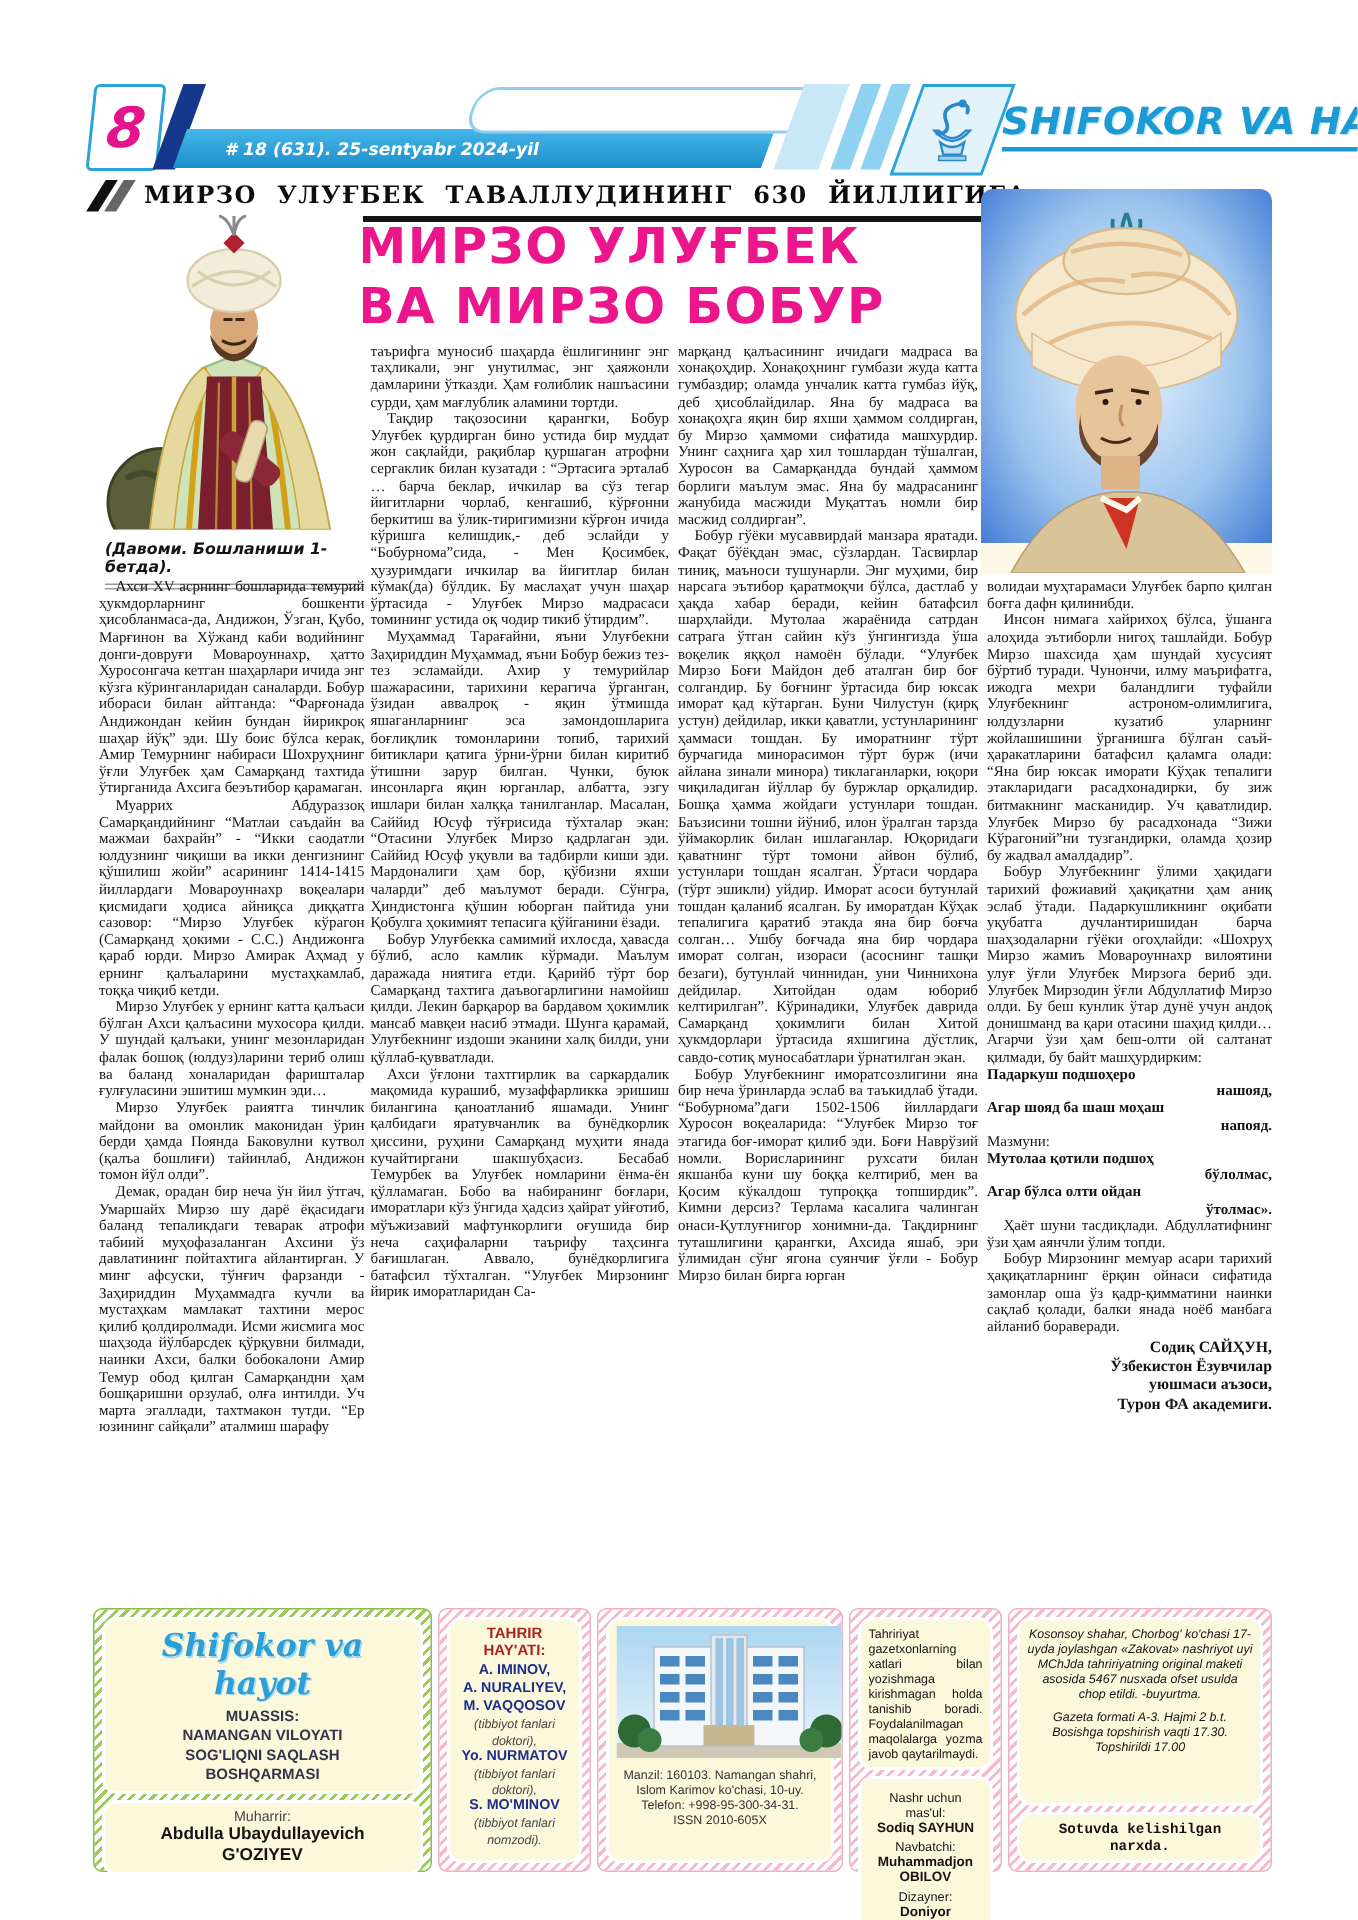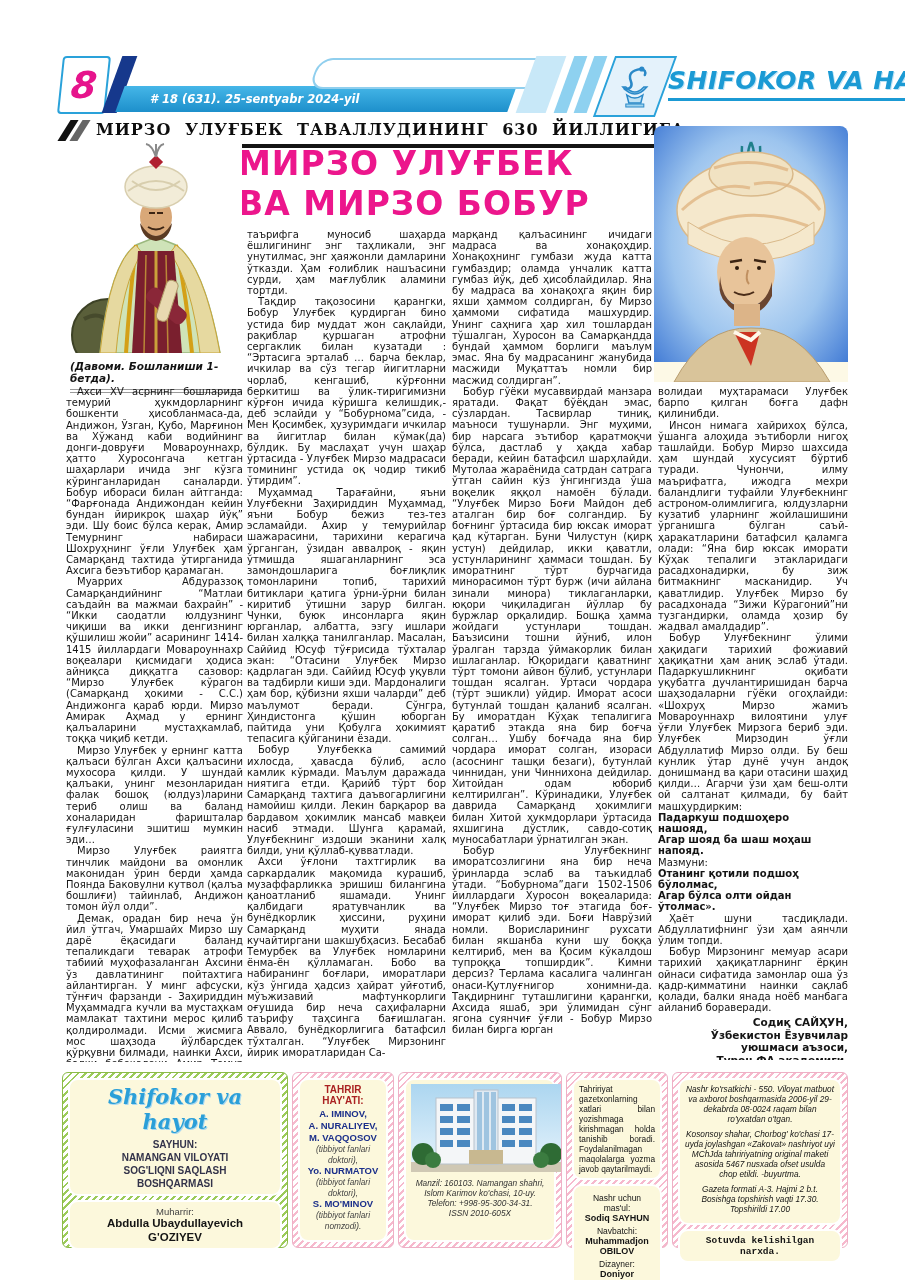--- a/index.html
+++ b/index.html
@@ -43,44 +43,44 @@
   .headline{position:absolute;left:238px;top:144px;width:410px;text-align:left;
     font-size:33px;line-height:40px;font-weight:bold;color:#ec168c;letter-spacing:1px;}
 
   
   .ulugbek-block{position:absolute;left:70px;top:143px;width:172px;}
   .caption{margin-top:3px;text-align:left;font-size:10.5px;font-weight:bold;font-style:italic;
     border-bottom:4px double #9a9a9a;padding-bottom:5px;}
   .bobur-block{position:absolute;left:654px;top:126px;width:194px;height:256px;}
 
   
-  .body-col{position:absolute;font-size:10px;line-height:11.2px;text-align:justify;overflow:hidden;}
+  .body-col{position:absolute;font-size:10px;line-height:11.2px;text-align:justify;overflow:hidden;font-family:Liberation Serif, serif;}
   .body-col p{margin:0;text-indent:11px;}
   .body-col p.noindent{text-indent:0;}
   .c1{left:66px;top:386px;width:177px;height:676px;}
   .c2{left:247px;top:229px;width:199px;height:836px;}
   .c3{left:452px;top:229px;width:200px;height:836px;}
   .c4{left:658px;top:386px;width:190px;height:674px;}
   .verse{font-weight:bold;}
   .verse span{display:block;}
-  .verse span.cont{text-align:left;}
+  .verse span.cont{text-align:right;}
   .byline{margin-top:3px;font-weight:bold;text-align:right;font-size:10.5px;line-height:12.5px;}
   .byline span{display:block;text-indent:0;}
 
   
   .footer{position:absolute;left:62px;top:1072px;width:790px;height:176px;display:flex;gap:4px;}
   .hatch{border-radius:6px;padding:5px;box-sizing:border-box;
     background:repeating-linear-gradient(135deg,#f6b9cd 0 2px,#ffffff 2px 5px);
     border:1px solid #eeb0c6;display:flex;flex-direction:column;gap:4px;}
   .hatch.green{background:repeating-linear-gradient(135deg,#9ccb5a 0 2px,#ffffff 2px 5px);border-color:#8cbb4a;}
   .panel{background:#fcf8dc;border:2px solid #ffffff;border-radius:10px;padding:4px 5px;
     box-sizing:border-box;flex:0 0 auto;}
   .boxA{width:226px;}
   .boxB{width:102px;}
-  .boxC{width:164px;font-style:italic;}
+  .boxC{width:164px;}
   .boxD{width:102px;}
   .boxE{width:176px;}
   .logo-text{font-size:21px;font-weight:bold;font-style:italic;color:#2b9fd8;text-align:center;
     text-shadow:1px 1px 0 #a8d8f0;font-family:"DejaVu Serif",serif;}
   .muassis{margin-top:4px;text-align:center;font-size:10px;font-weight:bold;color:#33334a;line-height:13px;
     font-family:"Liberation Sans",sans-serif;}
   .muassis .lbl{display:block;}
   .muharrir{text-align:center;font-family:"Liberation Sans",sans-serif;}
   .muharrir .lbl{font-size:9.5px;color:#444;}
   .muharrir .nm{font-size:11.5px;font-weight:bold;line-height:13.5px;}
@@ -222,42 +222,42 @@
   <p>Инсон нимага хайрихоҳ бўлса, ўшанга алоҳида эътиборли нигоҳ ташлайди. Бобур Мирзо шахсида ҳам шундай хусусият бўртиб туради. Чунончи, илму маърифатга, ижодга мехри баландлиги туфайли Улуғбекнинг астроном-олимлигига, юлдузларни кузатиб уларнинг жойлашишини ўрганишга бўлган саъй-ҳаракатларини батафсил қаламга олади: “Яна бир юксак иморати Кўҳак тепалиги этакларидаги расадхонадирки, бу зиж битмакнинг масканидир. Уч қаватлидир. Улуғбек Мирзо бу расадхонада “Зижи Кўрагоний”ни тузгандирки, оламда ҳозир бу жадвал амалдадир”.</p>
   <p>Бобур Улуғбекнинг ўлими ҳақидаги тарихий фожиавий ҳақиқатни ҳам аниқ эслаб ўтади. Падаркушликнинг оқибати уқубатга дучлантиришидан барча шаҳзодаларни гўёки огоҳлайди: «Шохруҳ Мирзо жамиъ Мовароуннахр вилоятини улуғ ўғли Улуғбек Мирзога бериб эди. Улуғбек Мирзодин ўғли Абдуллатиф Мирзо олди. Бу беш кунлик ўтар дунё учун андоқ донишманд ва қари отасини шаҳид қилди… Агарчи ўзи ҳам беш-олти ой салтанат қилмади, бу байт машҳурдирким:</p>
   <p class="verse noindent">
     <span>Падаркуш подшоҳеро</span>
     <span class="cont">нашояд,</span>
     <span>Агар шояд ба шаш моҳаш</span>
     <span class="cont">напояд.</span>
   </p>
   <p class="noindent">Мазмуни:</p>
   <p class="verse noindent">
-    <span>Отанинг қотили подшоҳ</span>
+    <span>Мутолаа қотили подшоҳ</span>
     <span class="cont">бўлолмас,</span>
     <span>Агар бўлса олти ойдан</span>
     <span class="cont">ўтолмас».</span>
   </p>
   <p>Ҳаёт шуни тасдиқлади. Абдуллатифнинг ўзи ҳам аянчли ўлим топди.</p>
   <p>Бобур Мирзонинг мемуар асари тарихий ҳақиқатларнинг ёрқин ойнаси сифатида замонлар оша ўз қадр-қимматини наинки сақлаб қолади, балки янада ноёб манбага айланиб бораверади.</p>
   <div class="byline">
     <span>Содиқ САЙҲУН,</span>
     <span>Ўзбекистон Ёзувчилар</span>
     <span>уюшмаси аъзоси,</span>
     <span>Турон ФА академиги.</span>
   </div>
 </div>
 
 <div class="footer">
 
   <div class="hatch green boxA">
     <div class="panel" style="flex:1">
       <div class="logo-text">Shifokor va hayot</div>
       <div class="muassis">
-        <span class="lbl">SAYHUN:</span>
+        <span class="lbl">MUASSIS:</span>
         <span class="lbl">NAMANGAN VILOYATI</span>
         <span class="lbl">SOG'LIQNI SAQLASH</span>
         <span class="lbl">BOSHQARMASI</span>
       </div>
     </div>
     <div class="panel muharrir">
       <div class="lbl">Muharrir:</div>
       <div class="nm">Abdulla Ubaydullayevich</div>
       <div class="nm">G'OZIYEV</div>
     </div>
@@ -333,20 +333,19 @@
       <div class="nm">Sodiq SAYHUN</div>
       <div class="lbl">Navbatchi:</div>
       <div class="nm">Muhammadjon OBILOV</div>
       <div class="lbl">Dizayner:</div>
       <div class="nm">Doniyor JO'RAYEV</div>
     </div>
   </div>
 
   <div class="hatch boxE">
     <div class="panel nashr">
-      <p>Nashr ko'rsatkichi - 550. Viloyat matbuot va axborot boshqarmasida 2006-yil 29-dekabrda 08-0024 raqam bilan ro'yxatdan o'tgan.</p>
       <p>Kosonsoy shahar, Chorbog' ko'chasi 17-uyda joylashgan «Zakovat» nashriyot uyi MChJda tahririyatning original maketi asosida 5467 nusxada ofset usulda chop etildi. -buyurtma.</p>
       <p>Gazeta formati  A-3. Hajmi 2 b.t. Bosishga topshirish vaqti 17.30. Topshirildi 17.00</p>
     </div>
     <div class="panel price">Sotuvda kelishilgan narxda.</div>
   </div>
 
 </div>
 
 </body></html>

